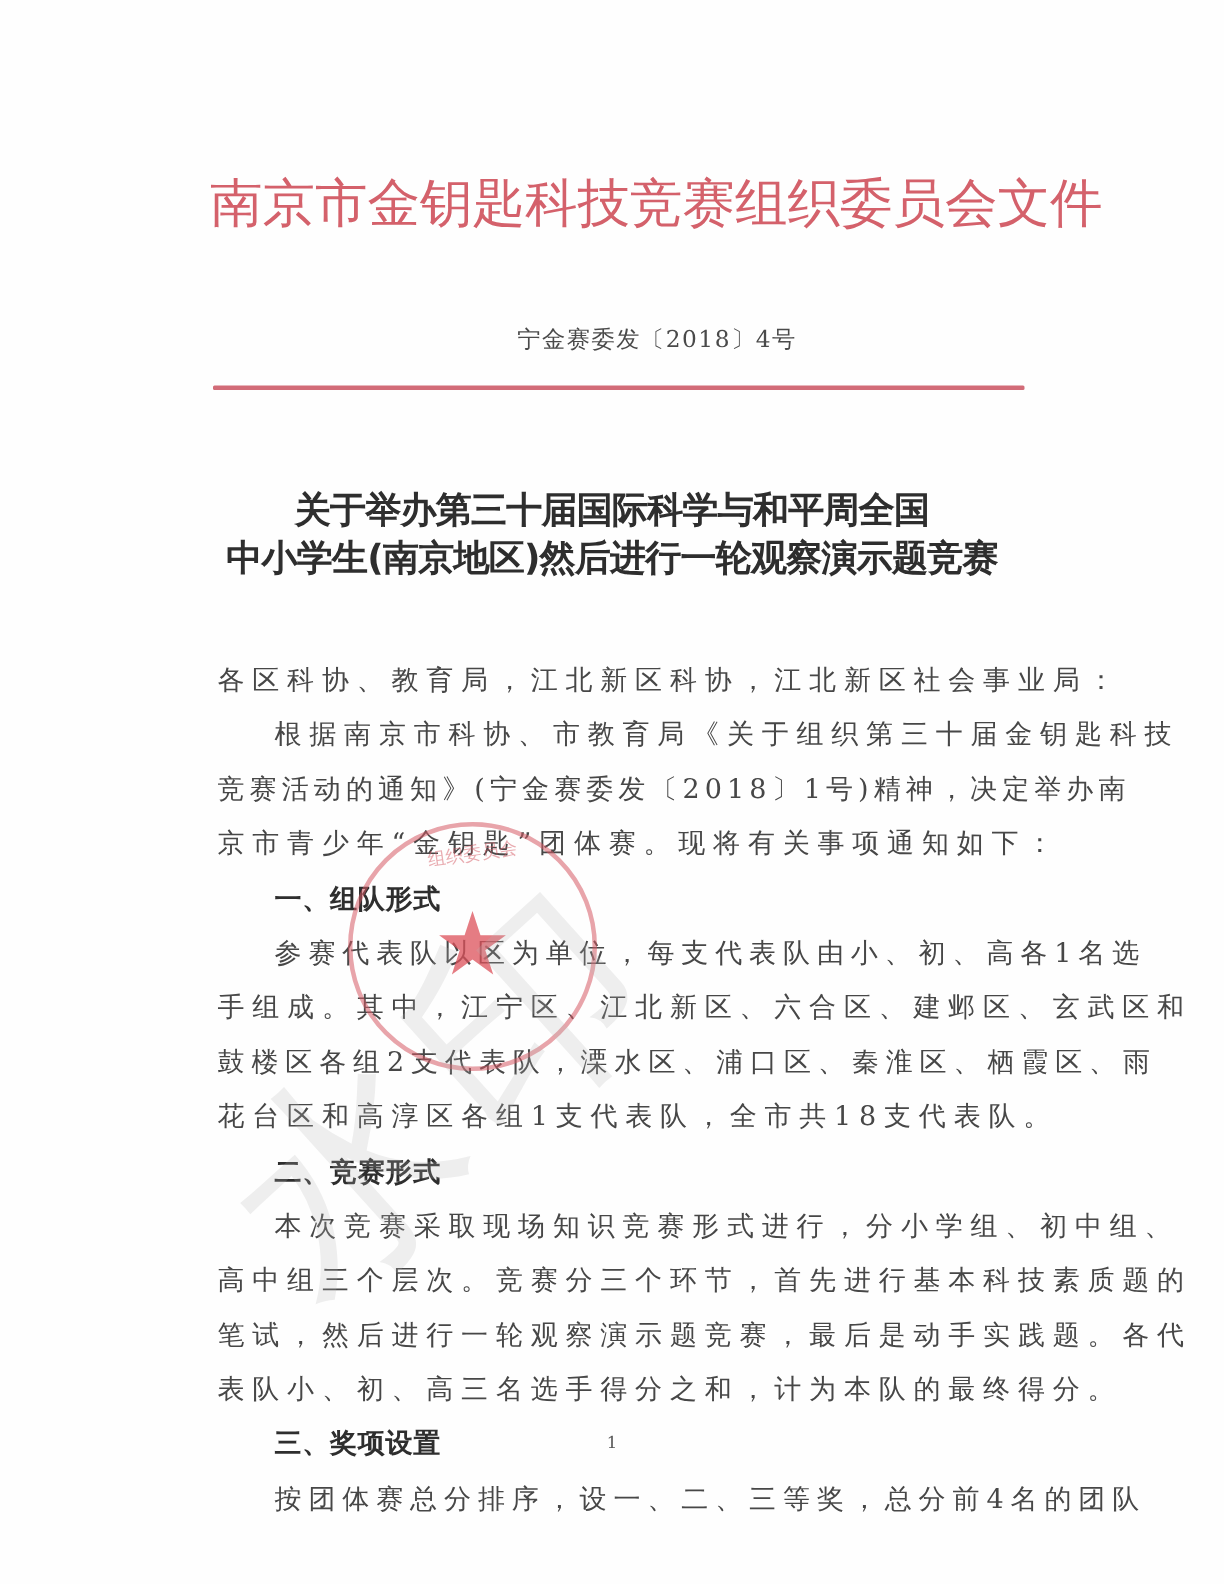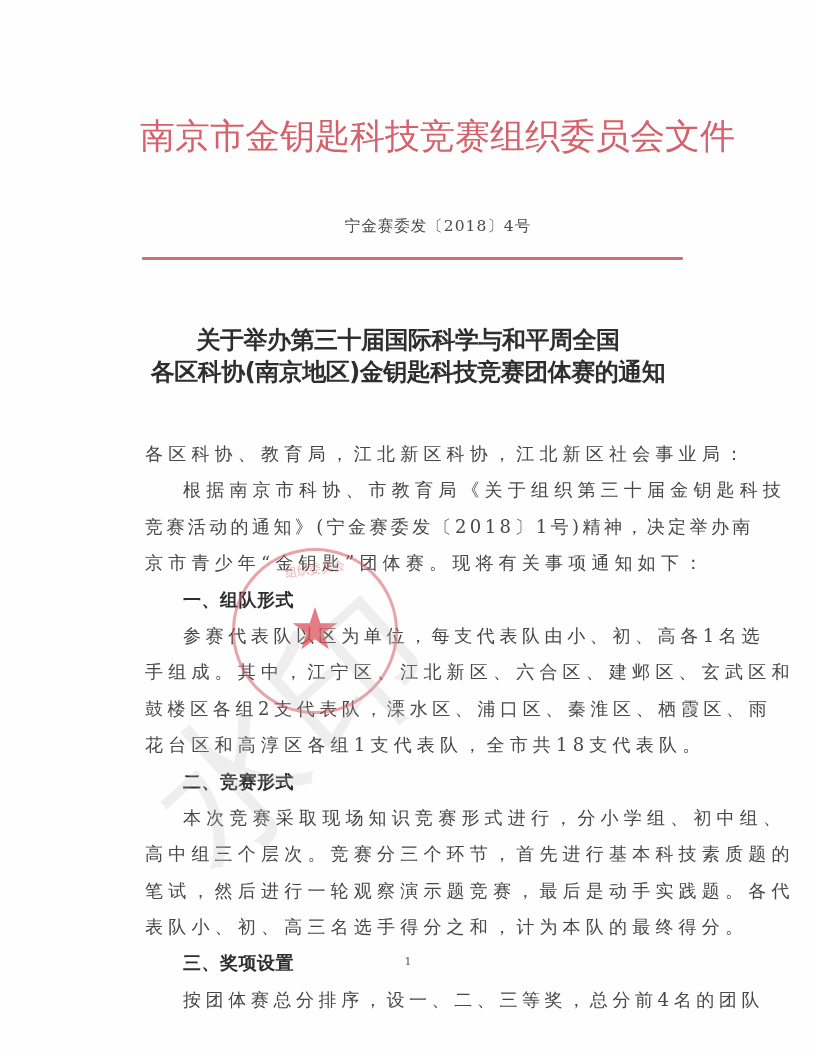--- a/index.html
+++ b/index.html
@@ -73,21 +73,21 @@
 </head>
 <body>
 
 <div class="page">
 
   <div class="org-header">南京市金钥匙科技竞赛组织委员会文件</div>
   <div class="doc-number">宁金赛委发〔2018〕4号</div>
   <div class="red-rule"></div>
 
   <div class="notice-title l1">关于举办第三十届国际科学与和平周全国</div>
-  <div class="notice-title l2">各区科协(南京地区)金钥匙科技竞赛团体赛的通知</div>
+  <div class="notice-title l2">中小学生(南京地区)然后进行一轮观察演示题竞赛</div>
 
   <div class="body-text">
     <div class="line">各区科协、教育局，江北新区科协，江北新区社会事业局：</div>
     <div class="line indent">根据南京市科协、市教育局《关于组织第三十届金钥匙科技</div>
     <div class="line" style="letter-spacing:3.4px">竞赛活动的通知》(宁金赛委发〔2018〕1号)精神，决定举办南</div>
     <div class="line">京市青少年“金钥匙”团体赛。现将有关事项通知如下：</div>
     <div class="line heading">一、组队形式</div>
     <div class="line indent" style="letter-spacing:4.6px">参赛代表队以区为单位，每支代表队由小、初、高各1名选</div>
     <div class="line">手组成。其中，江宁区、江北新区、六合区、建邺区、玄武区和</div>
     <div class="line" style="letter-spacing:4.6px">鼓楼区各组2支代表队，溧水区、浦口区、秦淮区、栖霞区、雨</div>

